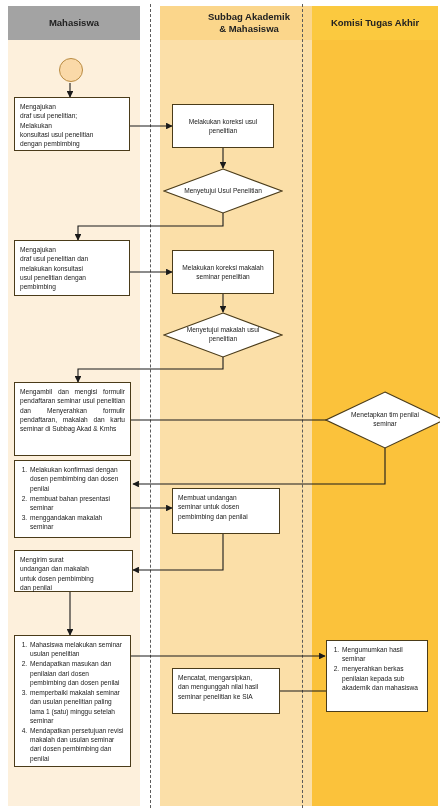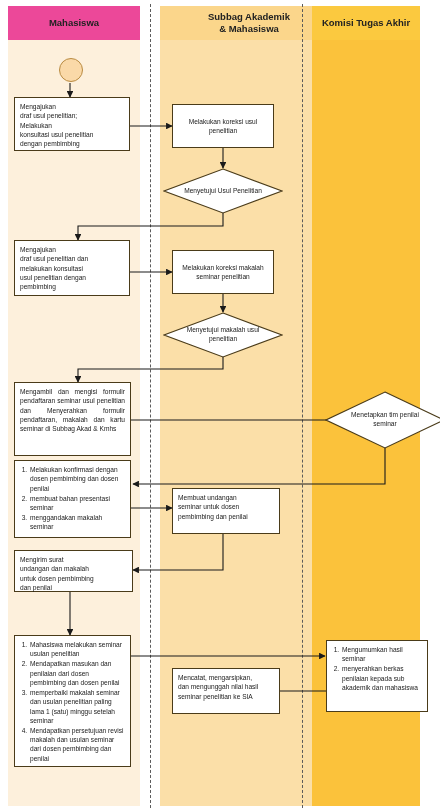--- a/index.html
+++ b/index.html
@@ -47,27 +47,27 @@
     font-weight: bold;
     font-size: 9.5px;
     color: #222222;
     line-height: 1.25;
     box-sizing: border-box;
     padding: 0 4px;
   }
 
   #lane-1 { left: 8px; width: 132px; }
   #lane-1 .lane-body   { background: #FDF0DC; }
-  #lane-1 .lane-header { background: #ec4899; justify-content: center; }
+  #lane-1 .lane-header { background: #a3a3a3; justify-content: center; }
 
   #lane-2 { left: 160px; width: 131px; padding-left: 47px; }
   #lane-2 .lane-body   { background: #FBDFA8; }
   #lane-2 .lane-header { background: #FBD68B; }
 
-  #lane-3 { left: 312px; width: 108px; }
+  #lane-3 { left: 312px; width: 126px; }
   #lane-3 .lane-body   { background: #FBC23B; }
   #lane-3 .lane-header { background: #FBC93F; }
 
   
   .divider {
     position: absolute;
     top: 4px;
     width: 0;
     height: 804px;
     border-left: 1px dashed #5b5b5b;

